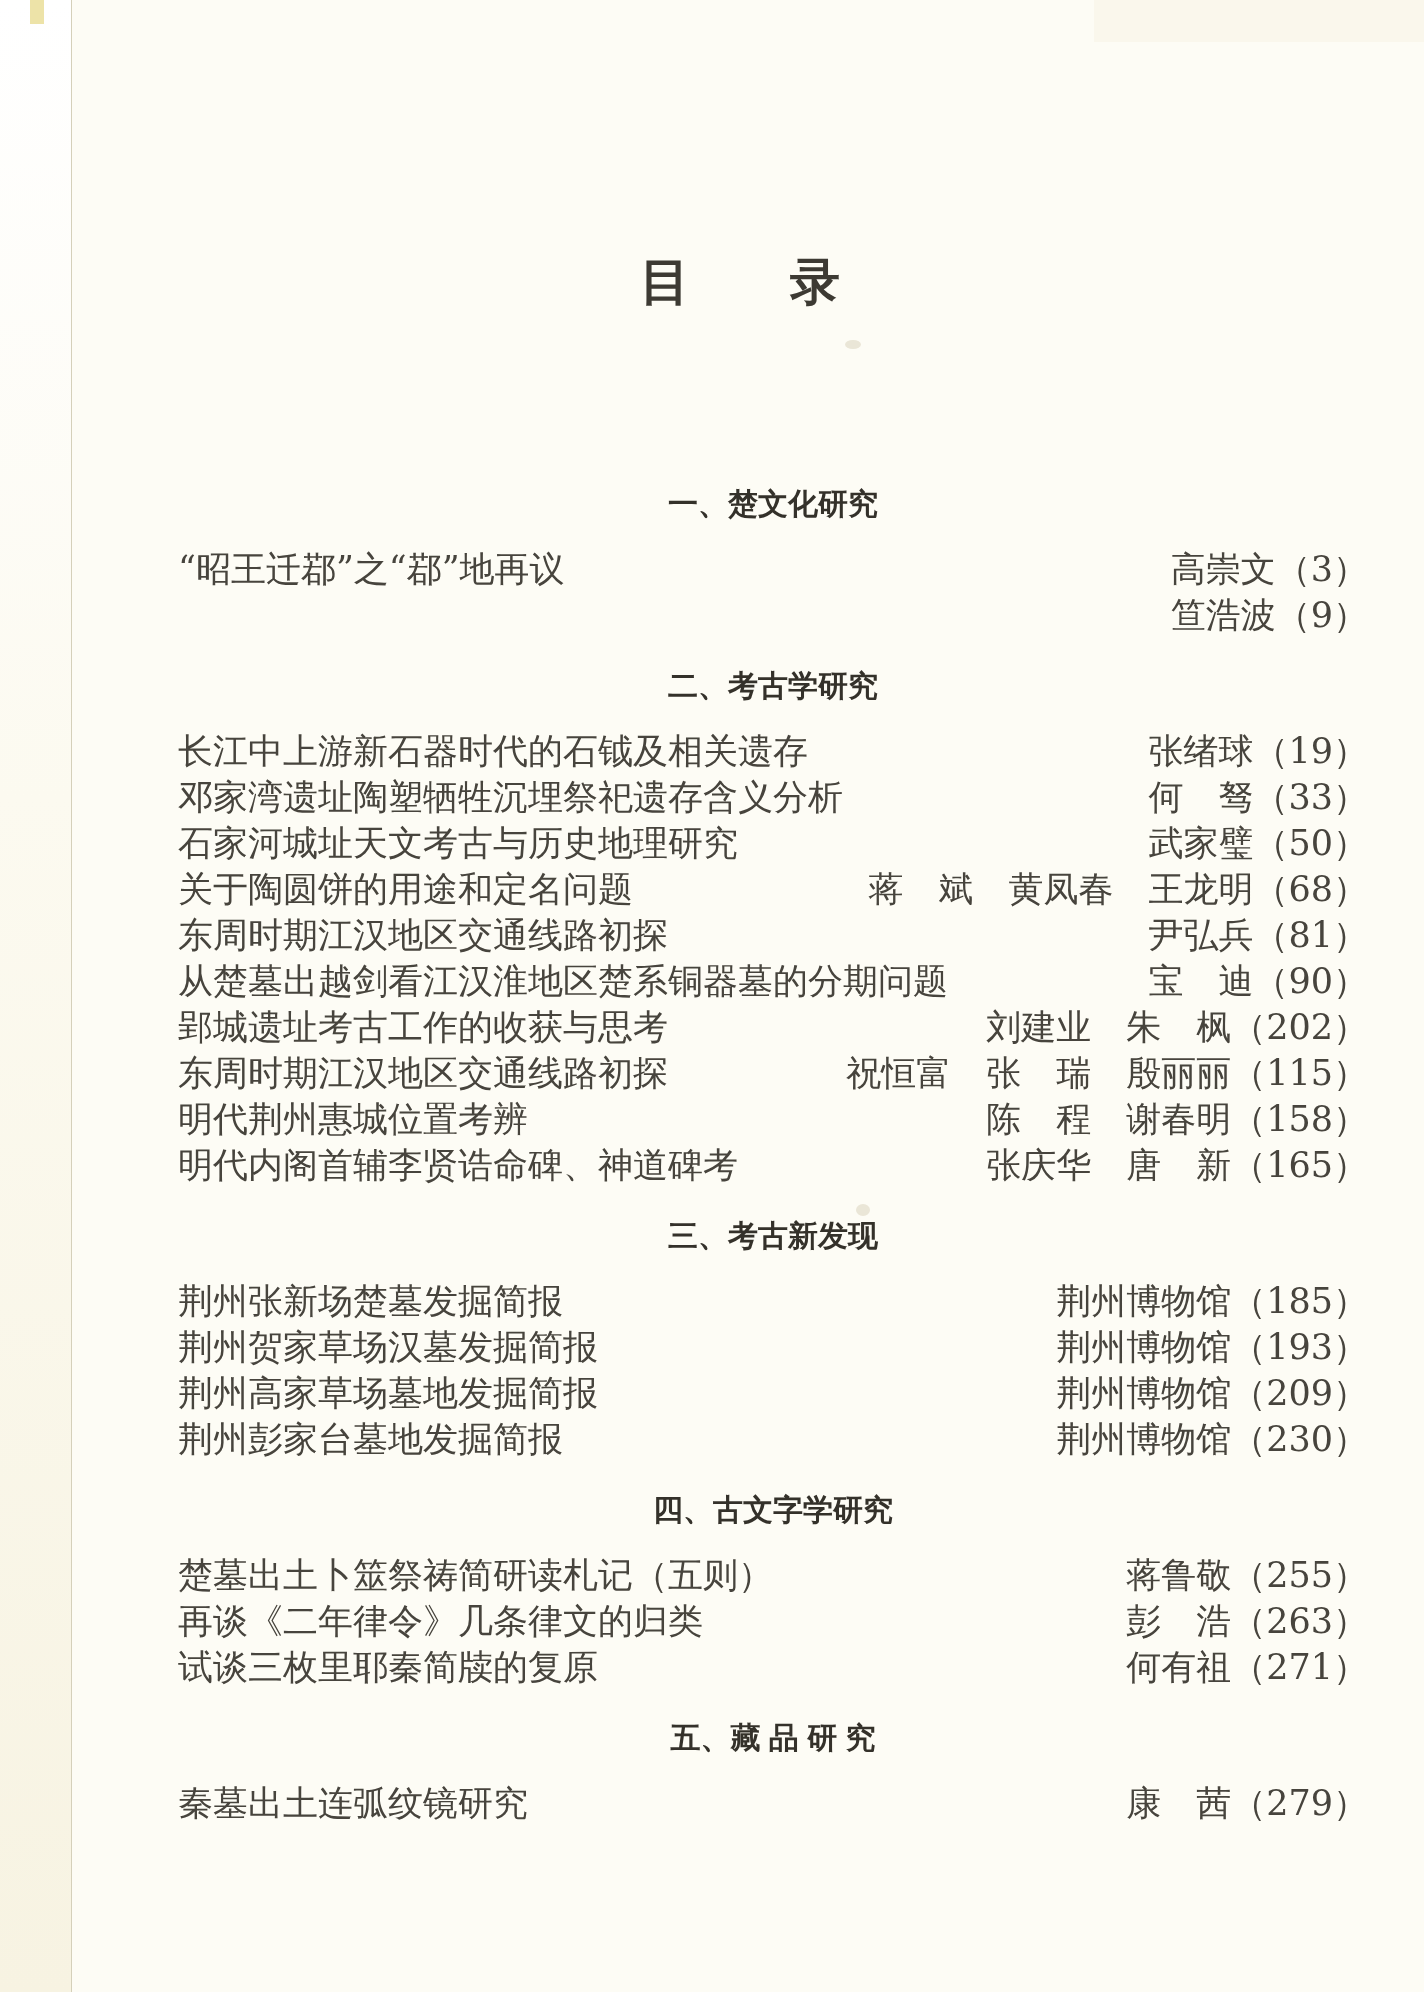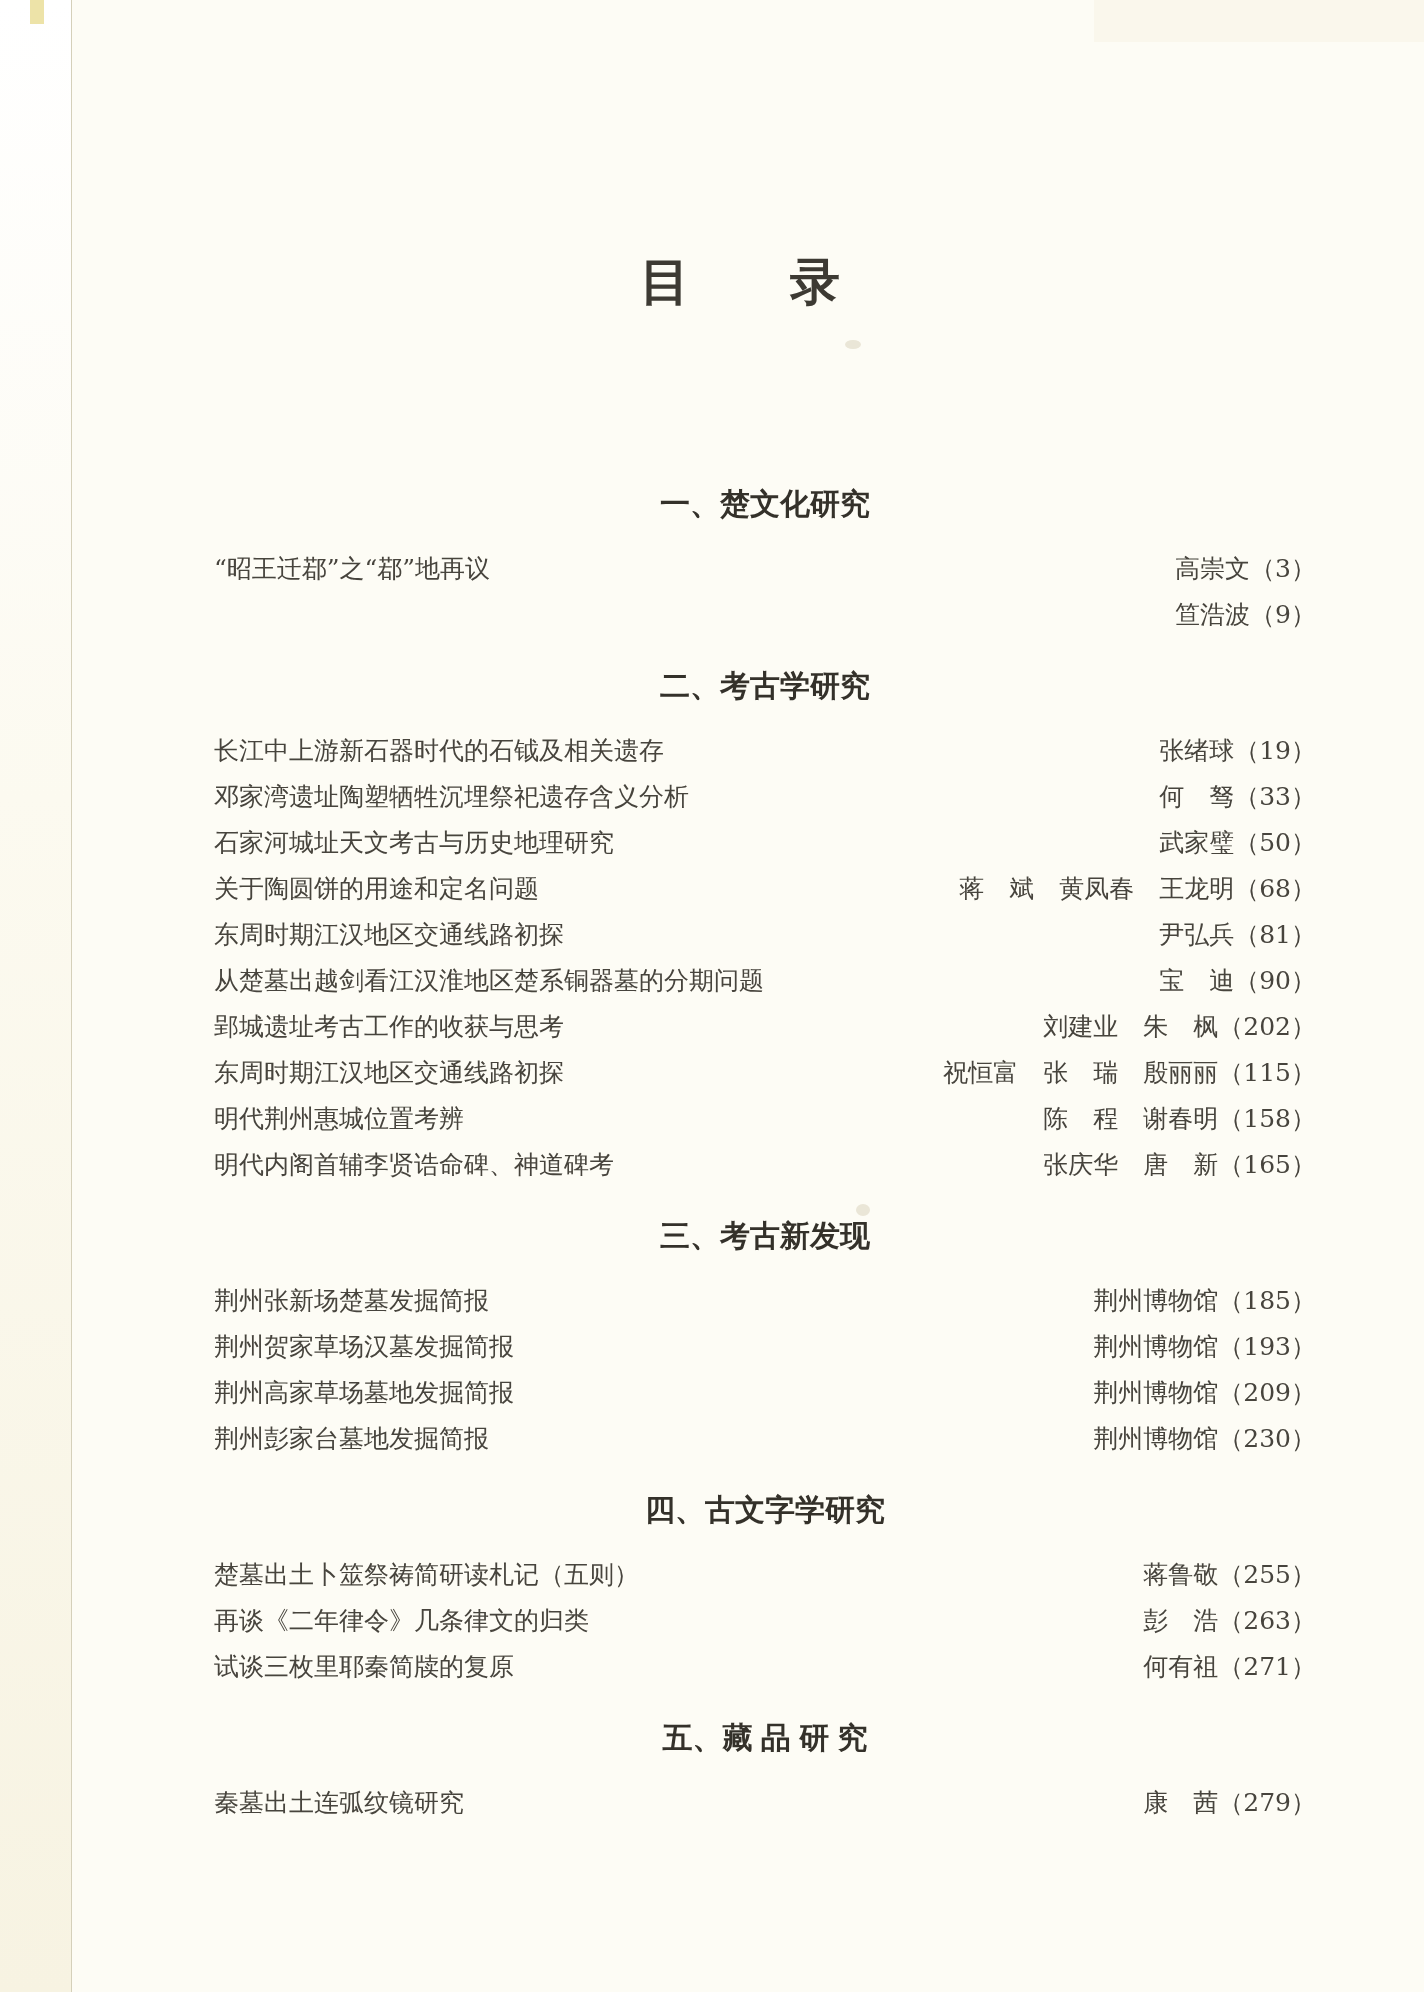--- a/index.html
+++ b/index.html
@@ -50,42 +50,41 @@
     position: relative;
     left: 28px;
     font-size: 50px;
     line-height: 60px;
     font-weight: 700;
     color: #3d3a33;
     font-family: "DejaVu Serif", "Liberation Serif", serif;
   }
 
   .toc-body {
-    padding: 0 108px 0 178px;
-    margin-left: 36px;
+    padding: 0 56px 0 178px;
   }
 
   .toc-section { margin: 0 0 32px 0; }
 
   .section-heading {
     margin: 176px 0 26px 0;   
     text-align: center;
     font-family: "Liberation Sans", "DejaVu Sans", sans-serif;
     font-weight: 700;
     font-size: 30px;
     line-height: 32px;
     color: #34312a;
   }
   
   .toc-section + .toc-section .section-heading { margin-top: 0; }
 
   .toc-entry {
     display: flex;
     align-items: flex-end;
-    font-size: 25px;
+    font-size: 35px;
     line-height: 46px;
     white-space: nowrap;
     color: #47443d;
   }
   .entry-title { flex: 0 0 auto; }
   .dot-leader {
     flex: 1 1 auto;
     min-width: 18px;
     margin: 0 8px 0 5px;
     background-image: radial-gradient(circle, #56534a 2.1px, rgba(0,0,0,0) 2.4px);

